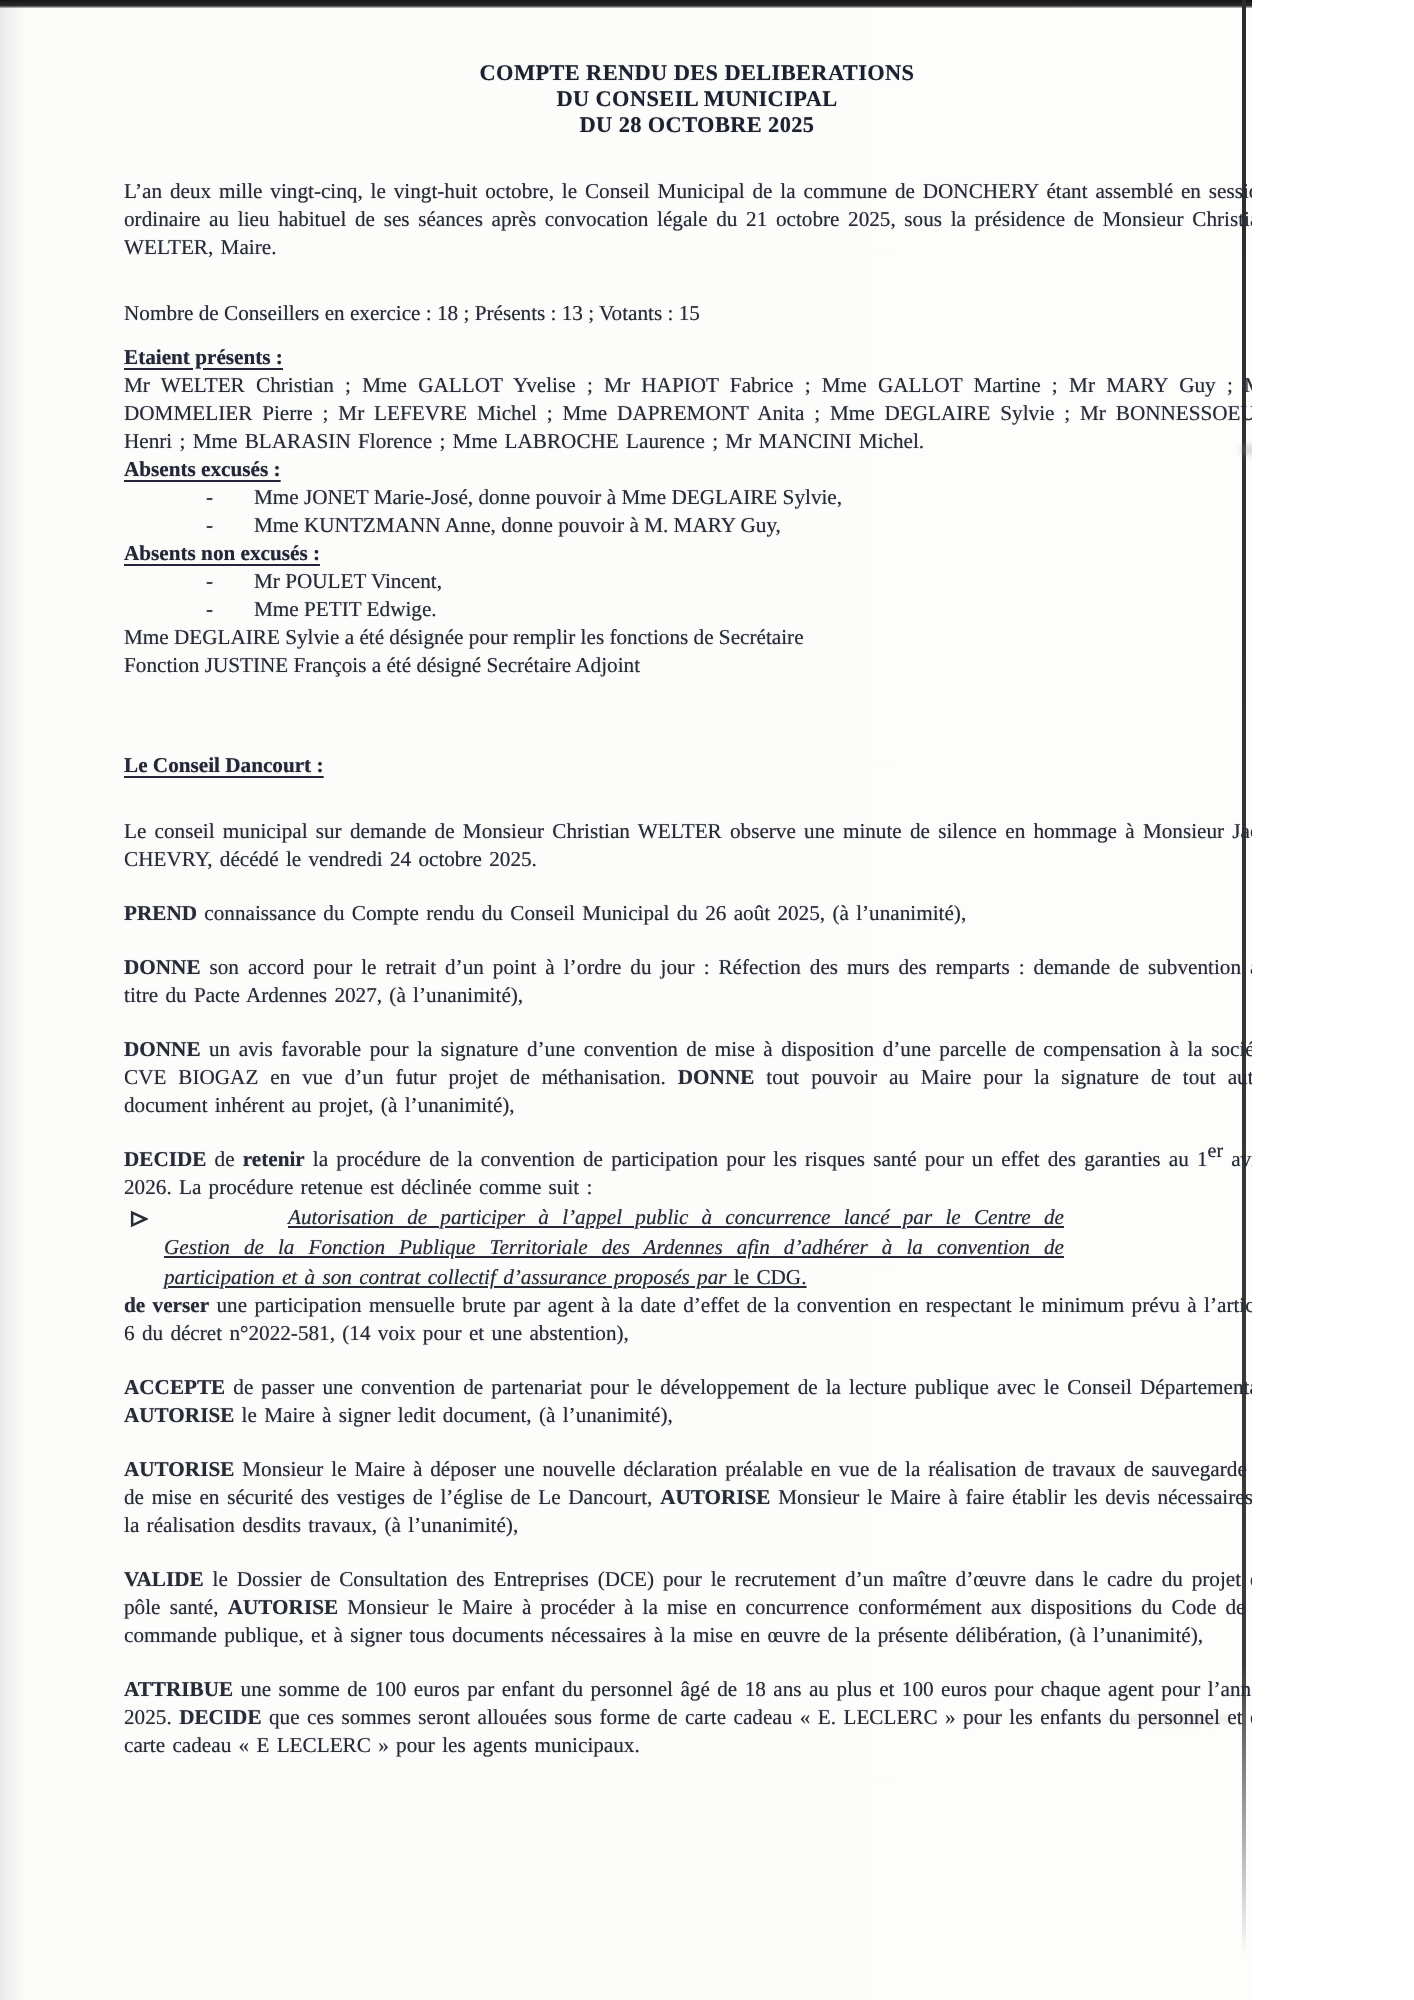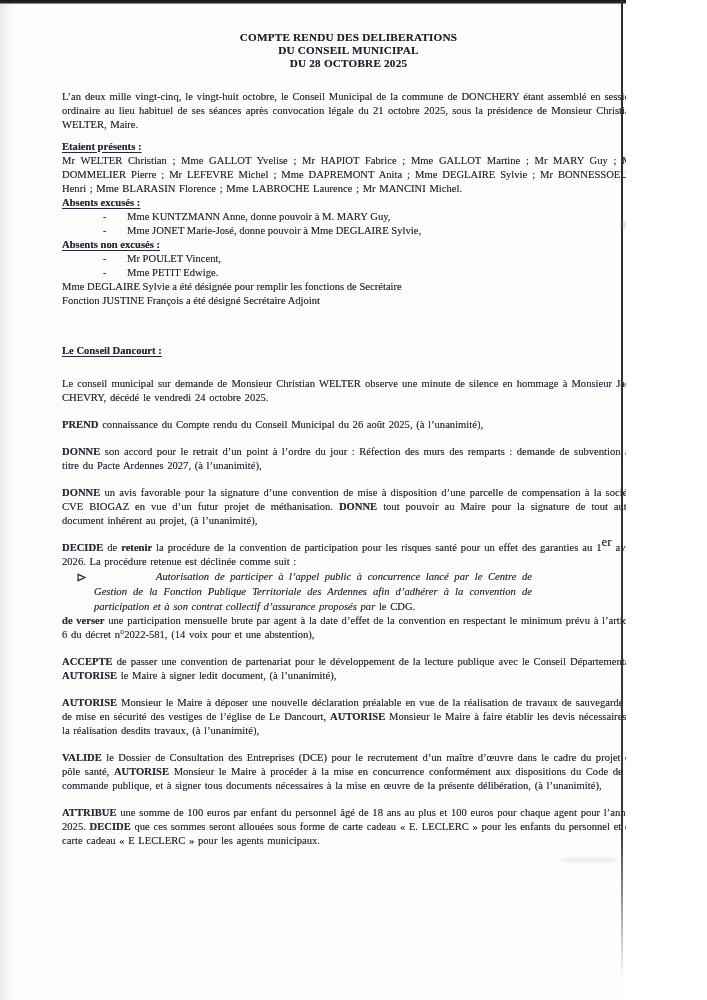--- a/index.html
+++ b/index.html
@@ -34,32 +34,33 @@
   .mt-lg { margin-top: 19px; }
   .mt-sm { margin-top: 8px; }
   .mt-xl { margin-top: 36px; }
   .b { font-weight: bold; }
   .u { text-decoration: underline; text-underline-offset: 1.5px; }
   .heading { font-weight: bold; color: #222636; }
   .li { padding-left: 65px; }
   .dash { display: inline-block; width: 24px; margin-left: -24px; }
   .sub-block {
     position: relative;
-    margin: 0 103px 0 32px;
+    margin: 0 103px 0 20px;
     text-align: justify;
     word-spacing: 1px;
     font-style: italic;
     line-height: 15px;
+    text-decoration: underline;
   }
   .sub-block .first-indent { display: inline-block; width: 62px; }
   .arrow {
     position: absolute; left: -17px; top: 2px; font-style: normal;
   }
   .tail { font-style: normal; }
-  sup { font-size: 13px; line-height: 0; vertical-align: super; }
+  sup { font-size: 10px; line-height: 0; vertical-align: super; }
   .smudge { position: absolute; border-radius: 50%; filter: blur(1.5px); background: #9a9a9a; opacity: 0.35; }
   .s1 { left: 620px; top: 222px; width: 14px; height: 6px; }
   .s2 { left: 670px; top: 212px; width: 10px; height: 9px; }
   .s3 { left: 560px; top: 858px; width: 60px; height: 4px; opacity: 0.22; }
   .s4 { left: 655px; top: 975px; width: 8px; height: 6px; opacity: 0.25; }
 </style>
 </head>
 <body>
 
 <div class="page">
@@ -73,30 +74,31 @@
   <div class="content">
 
     <div class="title">
       <div>COMPTE RENDU DES DELIBERATIONS</div>
       <div>DU CONSEIL MUNICIPAL</div>
       <div>DU 28 OCTOBRE 2025</div>
     </div>
 
     <p class="just mt-lg">L’an deux mille vingt-cinq, le vingt-huit octobre, le Conseil Municipal de la commune de DONCHERY étant assemblé en session ordinaire au lieu habituel de ses séances après convocation légale du 21 octobre 2025, sous la présidence de Monsieur Christian WELTER, Maire.</p>
 
+    <p class="mt-lg">Nombre de Conseillers en exercice : 18 ; Présents : 13 ; Votants : 15</p>
 
     <div class="mt-sm">
       <p class="heading"><span class="u">Etaient présents :</span></p>
       <p class="just">Mr WELTER Christian ; Mme GALLOT Yvelise ; Mr HAPIOT Fabrice ; Mme GALLOT Martine ; Mr MARY Guy ; Mr DOMMELIER Pierre ; Mr LEFEVRE Michel ; Mme DAPREMONT Anita ; Mme DEGLAIRE Sylvie ; Mr BONNESSOEUR Henri ; Mme BLARASIN Florence ; Mme LABROCHE Laurence ; Mr MANCINI Michel.</p>
     </div>
 
     <div>
       <p class="heading"><span class="u">Absents excusés :</span></p>
+      <div class="li"><span class="dash">-</span><span>Mme JONET Marie-José, donne pouvoir à Mme DEGLAIRE Sylvie,</span></div>
       <div class="li"><span class="dash">-</span><span>Mme KUNTZMANN Anne, donne pouvoir à M. MARY Guy,</span></div>
-      <div class="li"><span class="dash">-</span><span>Mme JONET Marie-José, donne pouvoir à Mme DEGLAIRE Sylvie,</span></div>
     </div>
 
     <div>
       <p class="heading"><span class="u">Absents non excusés :</span></p>
       <div class="li"><span class="dash">-</span><span>Mr POULET Vincent,</span></div>
       <div class="li"><span class="dash">-</span><span>Mme PETIT Edwige.</span></div>
     </div>
 
     <p>Mme DEGLAIRE Sylvie a été désignée pour remplir les fonctions de Secrétaire</p>
     <p>Fonction JUSTINE François a été désigné Secrétaire Adjoint</p>

